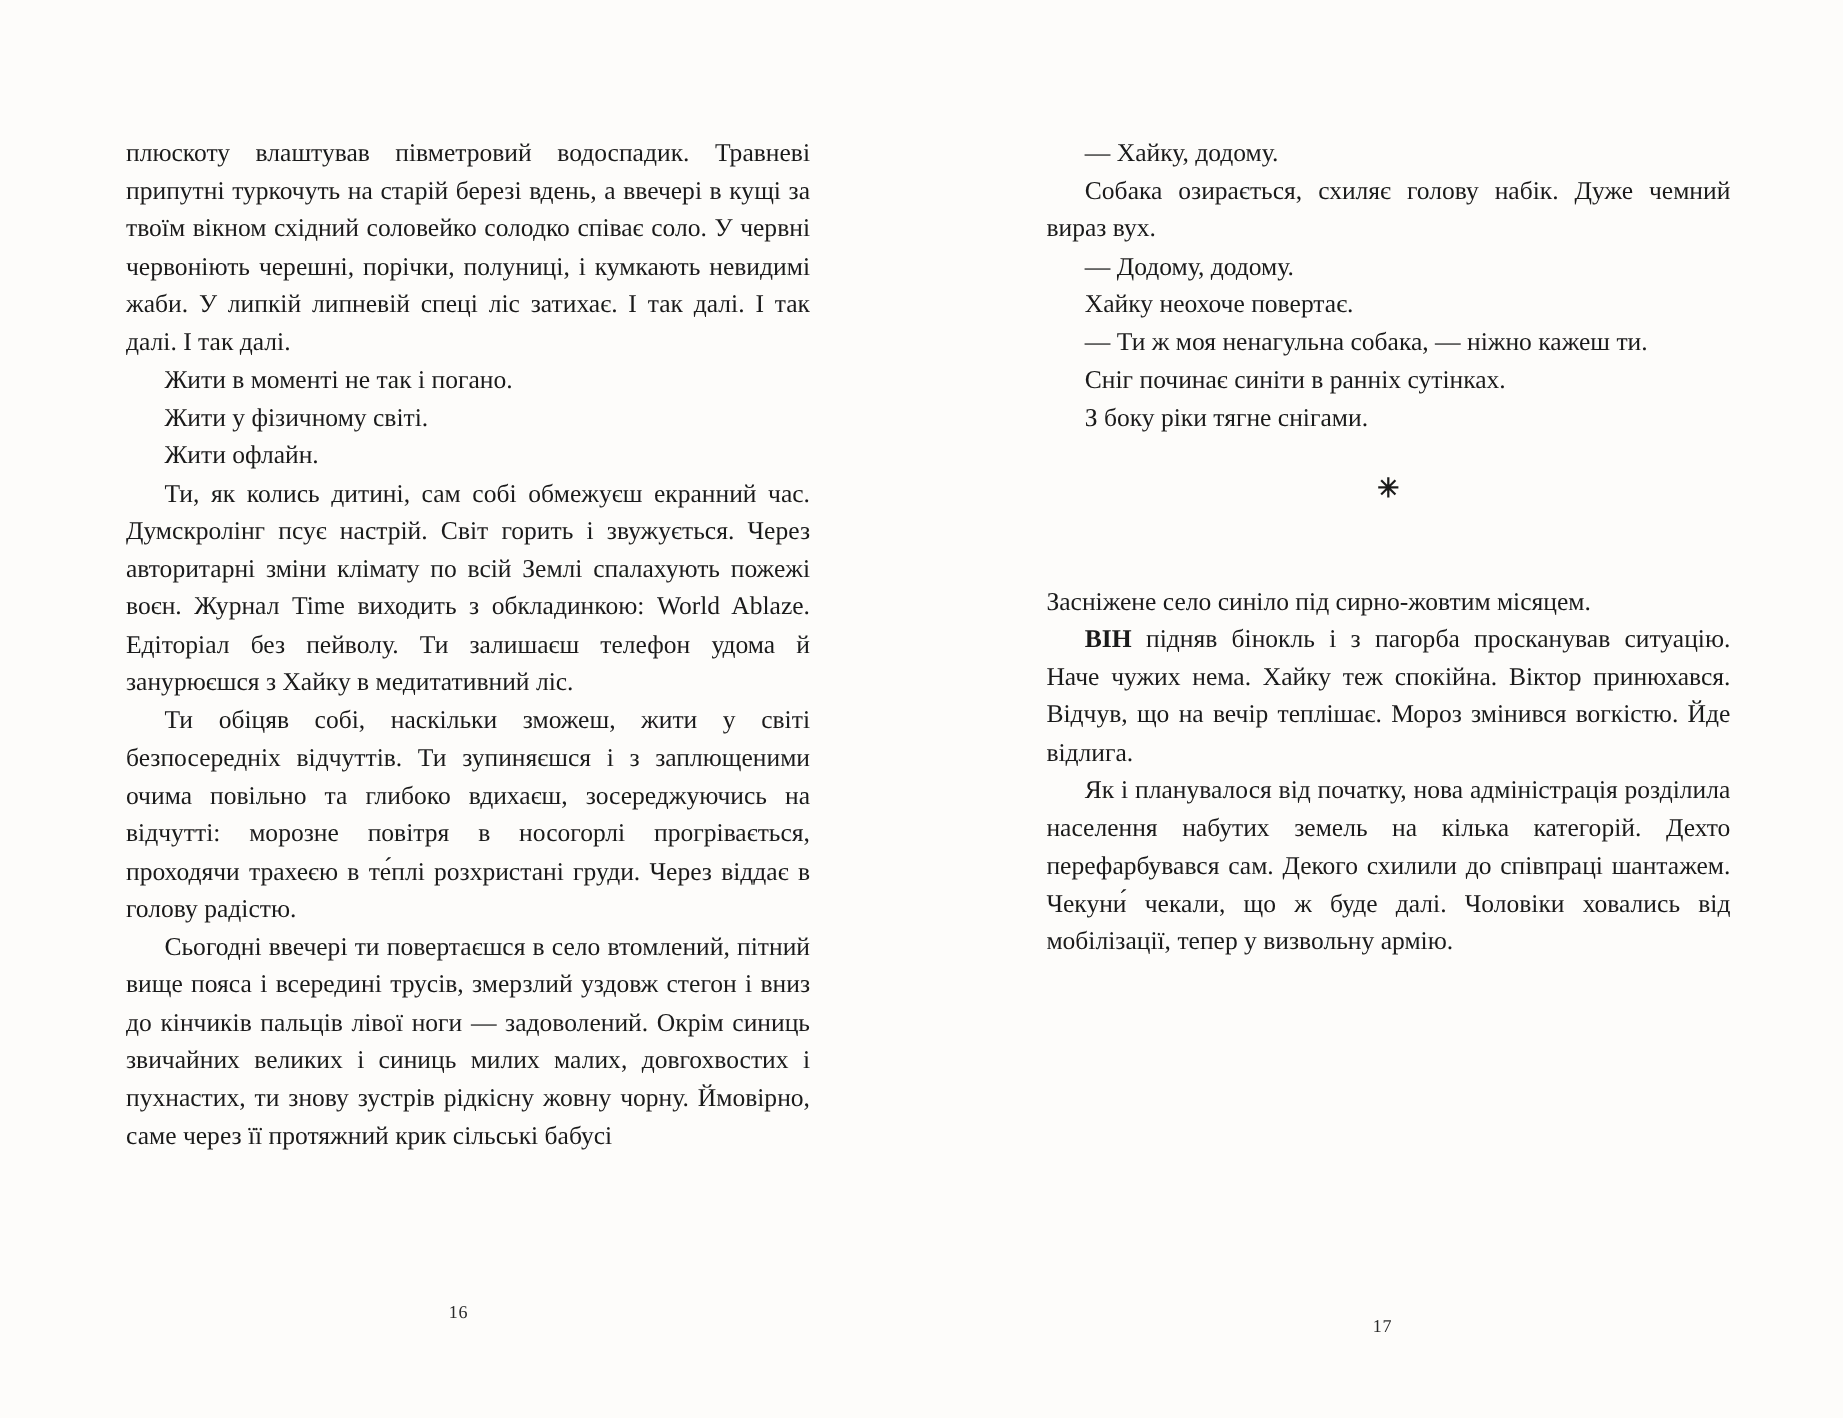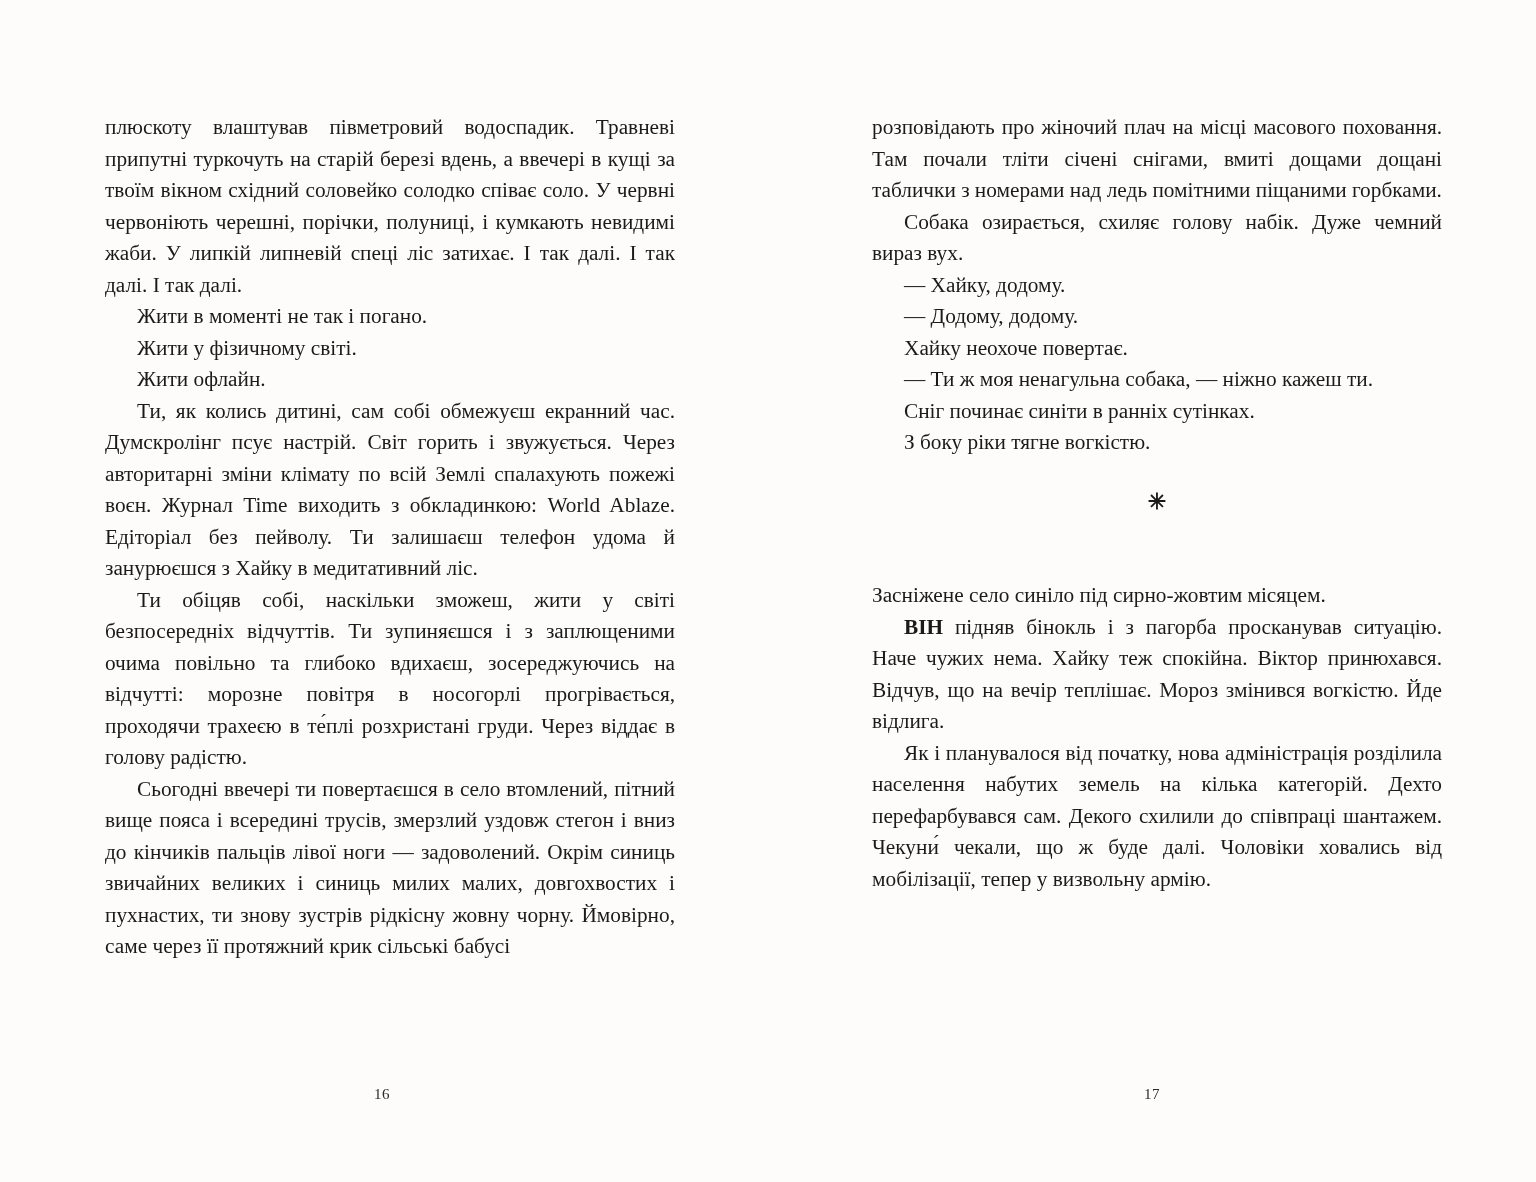--- a/index.html
+++ b/index.html
@@ -72,21 +72,21 @@
   .folio {
     position: absolute;
     top: 1086px;
     width: 100%;
     text-align: center;
     font-size: 15px;
     color: #2a2a2a;
     letter-spacing: 0.5px;
   }
   .page-left  .folio { left: -2px; }
-  .page-right .folio { left: 0; }
+  .page-right .folio { left: 0; margin-top: 12px; }
 </style>
 </head>
 <body style="background: rgb(253, 252, 250); color: rgb(26, 26, 26);">
 
 <div class="spread">
 
   <div class="page page-left">
     <div class="textblock">
       <p class="cont">плюскоту влаштував півметровий водоспадик. Травневі припутні туркочуть на старій березі вдень, а ввечері в кущі за твоїм вікном східний соловейко солодко співає соло. У червні червоніють черешні, порічки, полуниці, і кумкають невидимі жаби. У липкій липневій спеці ліс затихає. І так далі. І так далі. І так далі.</p>
       <p>Жити в моменті не так і погано.</p>
@@ -94,28 +94,27 @@
       <p>Жити офлайн.</p>
       <p>Ти, як колись дитині, сам собі обмежуєш екранний час. Думскролінг псує настрій. Світ горить і звужується. Через авторитарні зміни клімату по всій Землі спалахують пожежі воєн. Журнал Time виходить з обкладинкою: World Ablaze. Едіторіал без пейволу. Ти залишаєш телефон удома й занурюєшся з Хайку в медитативний ліс.</p>
       <p>Ти обіцяв собі, наскільки зможеш, жити у світі безпосередніх відчуттів. Ти зупиняєшся і з заплющеними очима повільно та глибоко вдихаєш, зосереджуючись на відчутті: морозне повітря в носогорлі прогрівається, проходячи трахеєю в те́плі розхристані груди. Через віддає в голову радістю.</p>
       <p>Сьогодні ввечері ти повертаєшся в село втомлений, пітний вище пояса і всередині трусів, змерзлий уздовж стегон і вниз до кінчиків пальців лівої ноги — задоволений. Окрім синиць звичайних великих і синиць милих малих, довгохвостих і пухнастих, ти знову зустрів рідкісну жовну чорну. Ймовірно, саме через її протяжний крик сільські бабусі</p>
     </div>
     <div class="folio">16</div>
   </div>
 
   <div class="page page-right">
     <div class="textblock">
-      <p class="cont">розповідають про жіночий плач на місці масового поховання. Там почали тліти січені снігами, вмиті дощами дощані таблички з номерами над ледь помітними піщаними горбками.</p>
+      <p>— Хайку, додому.</p>
       <p>Собака озирається, схиляє голову набік. Дуже чемний вираз вух.</p>
-      <p>— Хайку, додому.</p>
       <p>— Додому, додому.</p>
       <p>Хайку неохоче повертає.</p>
       <p>— Ти ж моя ненагульна собака, — ніжно кажеш ти.</p>
       <p>Сніг починає синіти в ранніх сутінках.</p>
-      <p>З боку ріки тягне вогкістю.</p>
+      <p>З боку ріки тягне снігами.</p>
 
       <p class="divider">✳</p>
 
       <p class="noindent">Засніжене село синіло під сирно-жовтим місяцем.</p>
       <p><span class="smallcaps-bold">ВІН</span><span> підняв бінокль і з пагорба просканував ситуацію. Наче чужих нема. Хайку теж спокійна. Віктор принюхався. Відчув, що на вечір теплішає. Мороз змінився вогкістю. Йде відлига.</span></p>
       <p>Як і планувалося від початку, нова адміністрація розділила населення набутих земель на кілька категорій. Дехто перефарбувався сам. Декого схилили до співпраці шантажем. Чекуни́ чекали, що ж буде далі. Чоловіки ховались від мобілізації, тепер у визвольну армію.</p>
     </div>
     <div class="folio">17</div>
   </div>
 

